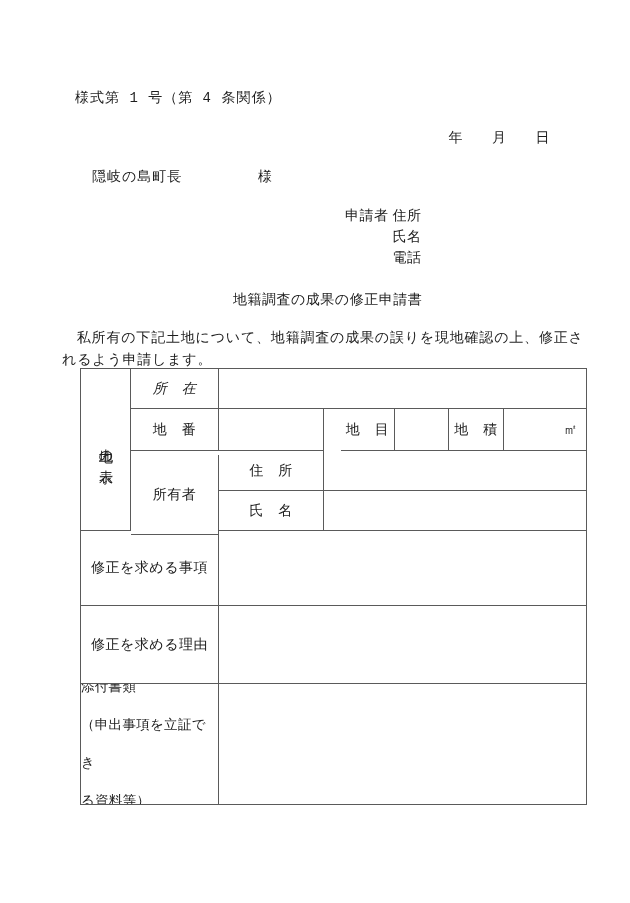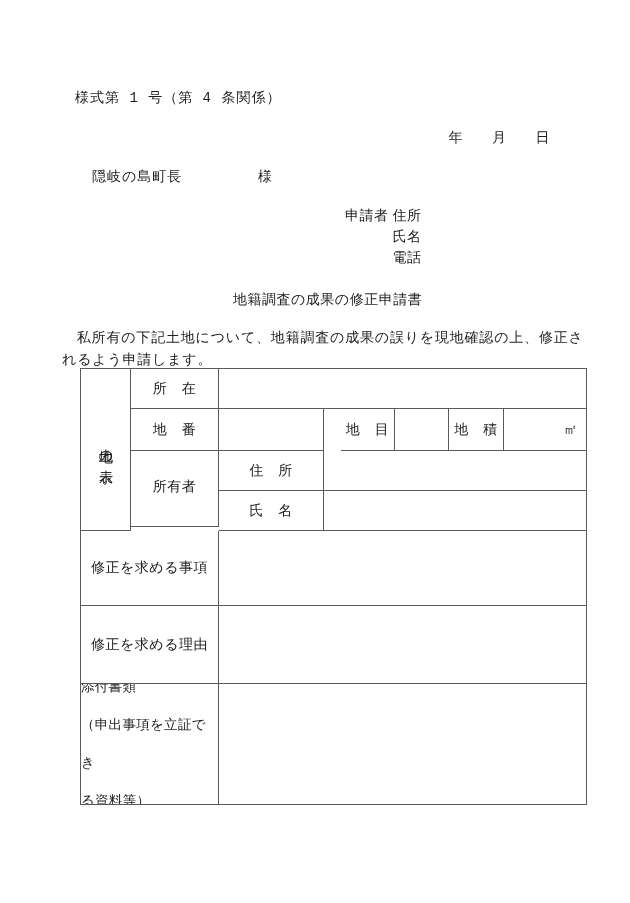--- a/index.html
+++ b/index.html
@@ -82,33 +82,33 @@
 
   <div class="abs body-par">　私所有の下記土地について、地籍調査の成果の誤りを現地確認の上、修正さ
 れるよう申請します。</div>
 
   <div class="abs txt doc-title">地籍調査の成果の修正申請書</div>
 
   <div class="abs land-table">
 
     <div class="cell br bb vertical" style="left:0;top:0;width:50px;height:162px;">土地の表示</div>
 
-    <div class="cell br bb" style="left:50px;top:0;width:88px;height:40px;">所　在</div>
+    <div class="cell br bb" style="left:50px;top:0;width:88px;height:40px;font-style:italic;">所　在</div>
     <div class="cell bb" style="left:138px;top:0;width:367px;height:40px;"></div>
 
     <div class="cell br bb" style="left:50px;top:40px;width:88px;height:42px;">地　番</div>
     <div class="cell br bb" style="left:138px;top:40px;width:105px;height:42px;"></div>
     <div class="cell br bb" style="left:260px;top:40px;width:54px;height:42px;">地　目</div>
     <div class="cell br bb" style="left:297px;top:40px;width:71px;height:42px;"></div>
     <div class="cell br bb" style="left:368px;top:40px;width:55px;height:42px;">地　積</div>
     <div class="cell bb unit-cell" style="left:423px;top:40px;width:82px;height:42px;">
       <span>㎡</span>
     </div>
 
-    <div class="cell br bb" style="left:50px;top:78px;width:88px;height:80px;">所有者</div>
+    <div class="cell br bb" style="left:50px;top:86px;width:88px;height:80px;">所有者</div>
     <div class="cell br bb" style="left:138px;top:82px;width:105px;height:40px;">住　所</div>
     <div class="cell bb" style="left:243px;top:82px;width:262px;height:40px;"></div>
     <div class="cell br bb" style="left:138px;top:122px;width:105px;height:40px;">氏　名</div>
     <div class="cell bb" style="left:243px;top:122px;width:262px;height:40px;"></div>
 
     <div class="cell br bb" style="left:0;top:162px;width:138px;height:75px;">修正を求める事項</div>
     <div class="cell bb" style="left:138px;top:162px;width:367px;height:75px;"></div>
 
     <div class="cell br bb" style="left:0;top:237px;width:138px;height:78px;">修正を求める理由</div>
     <div class="cell bb" style="left:138px;top:237px;width:367px;height:78px;"></div>

